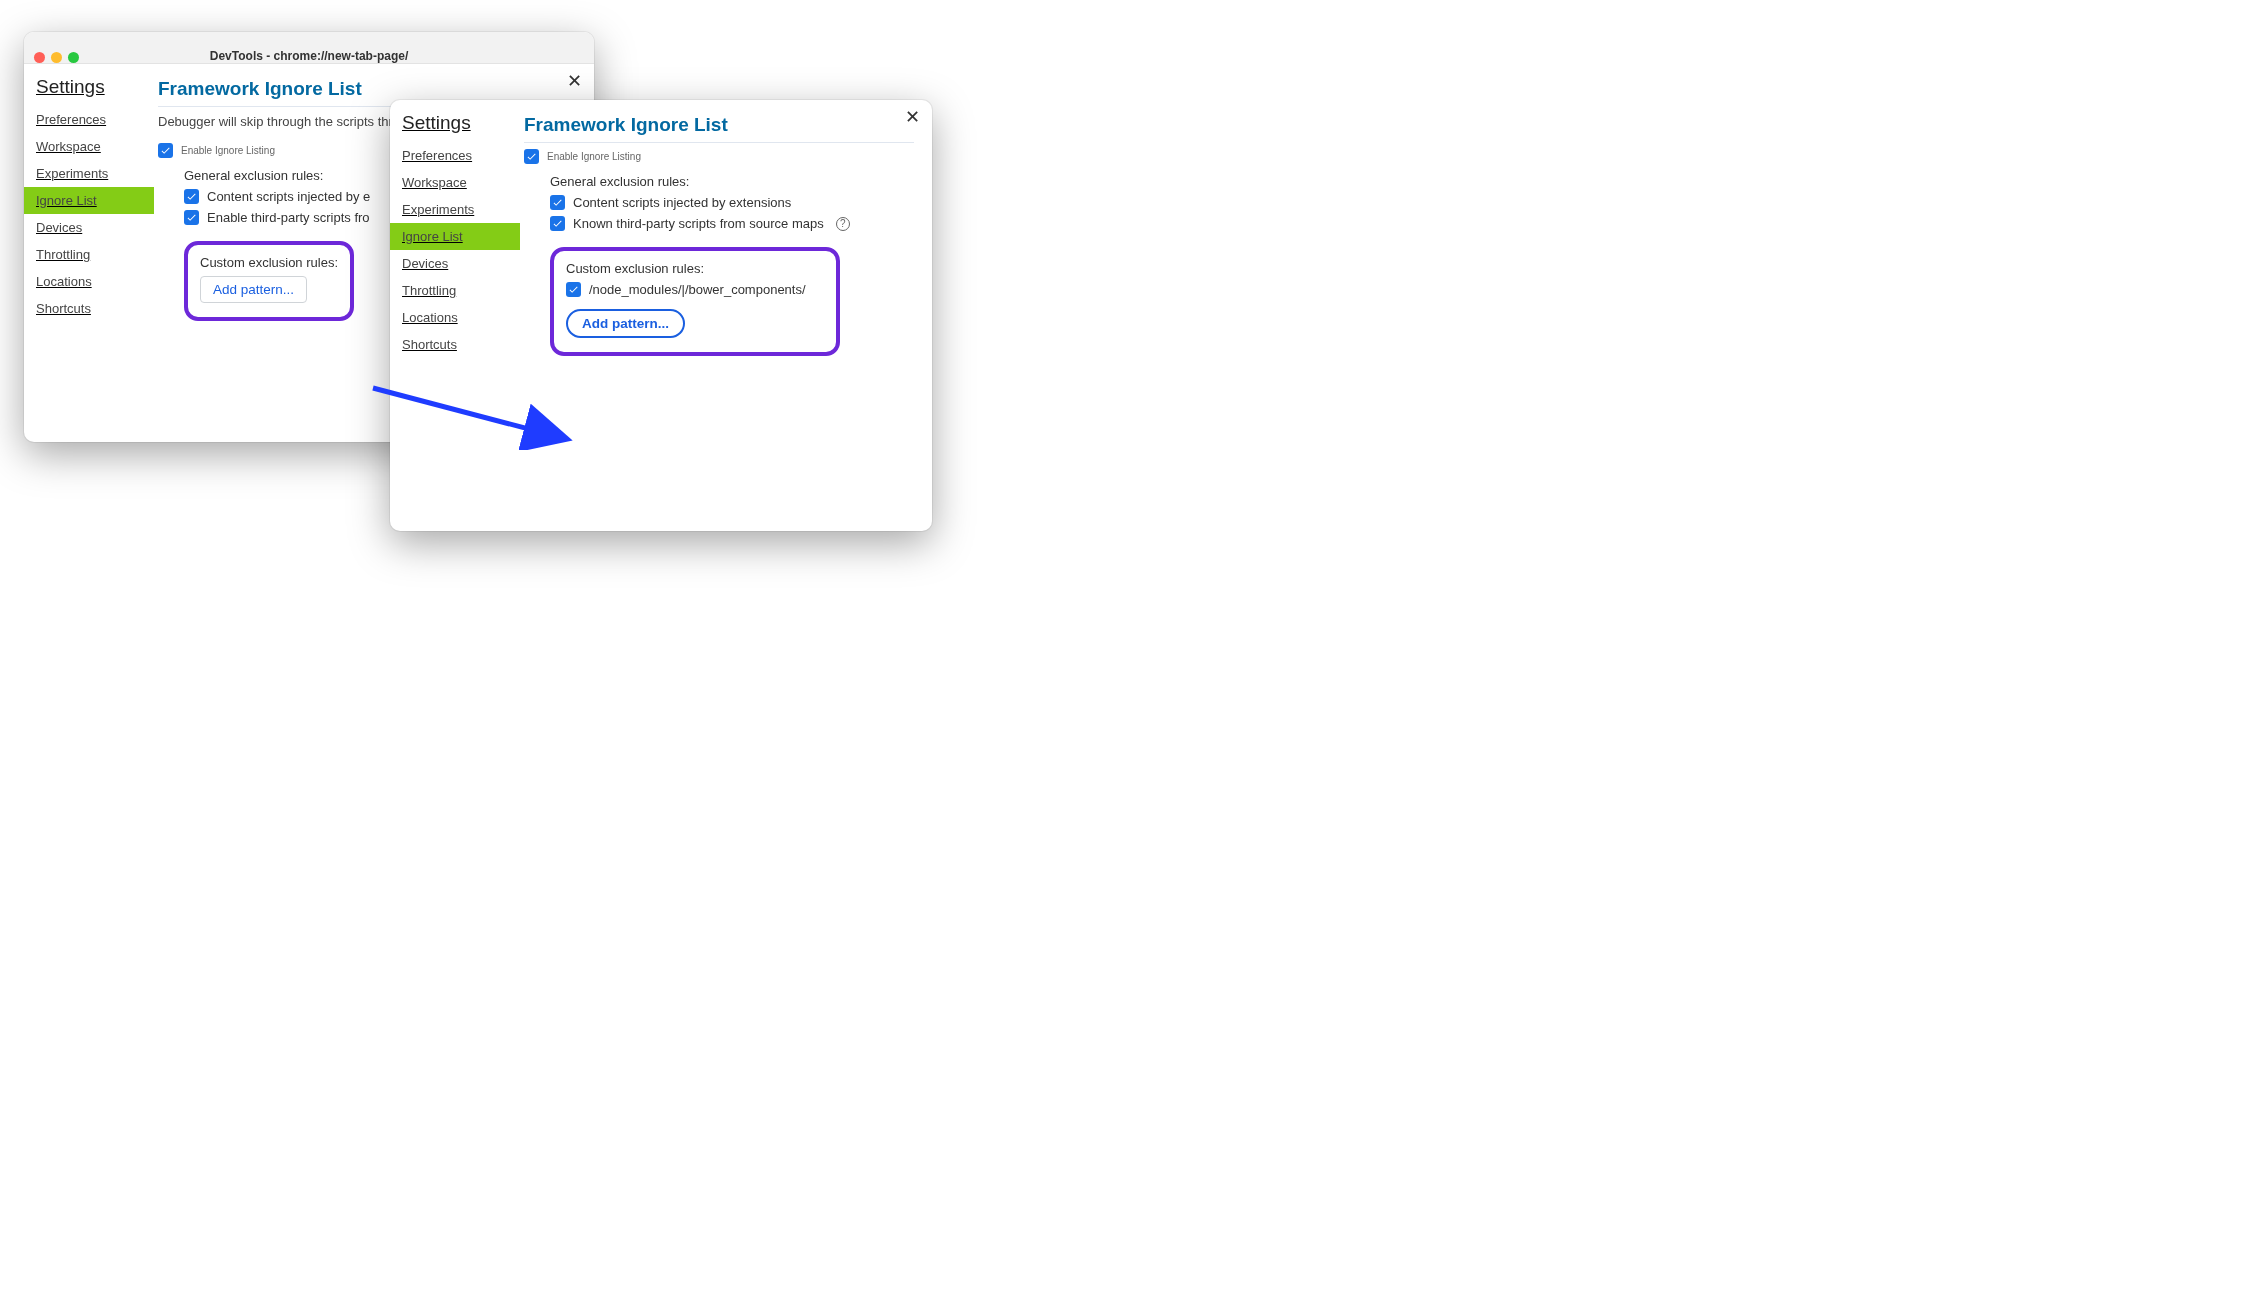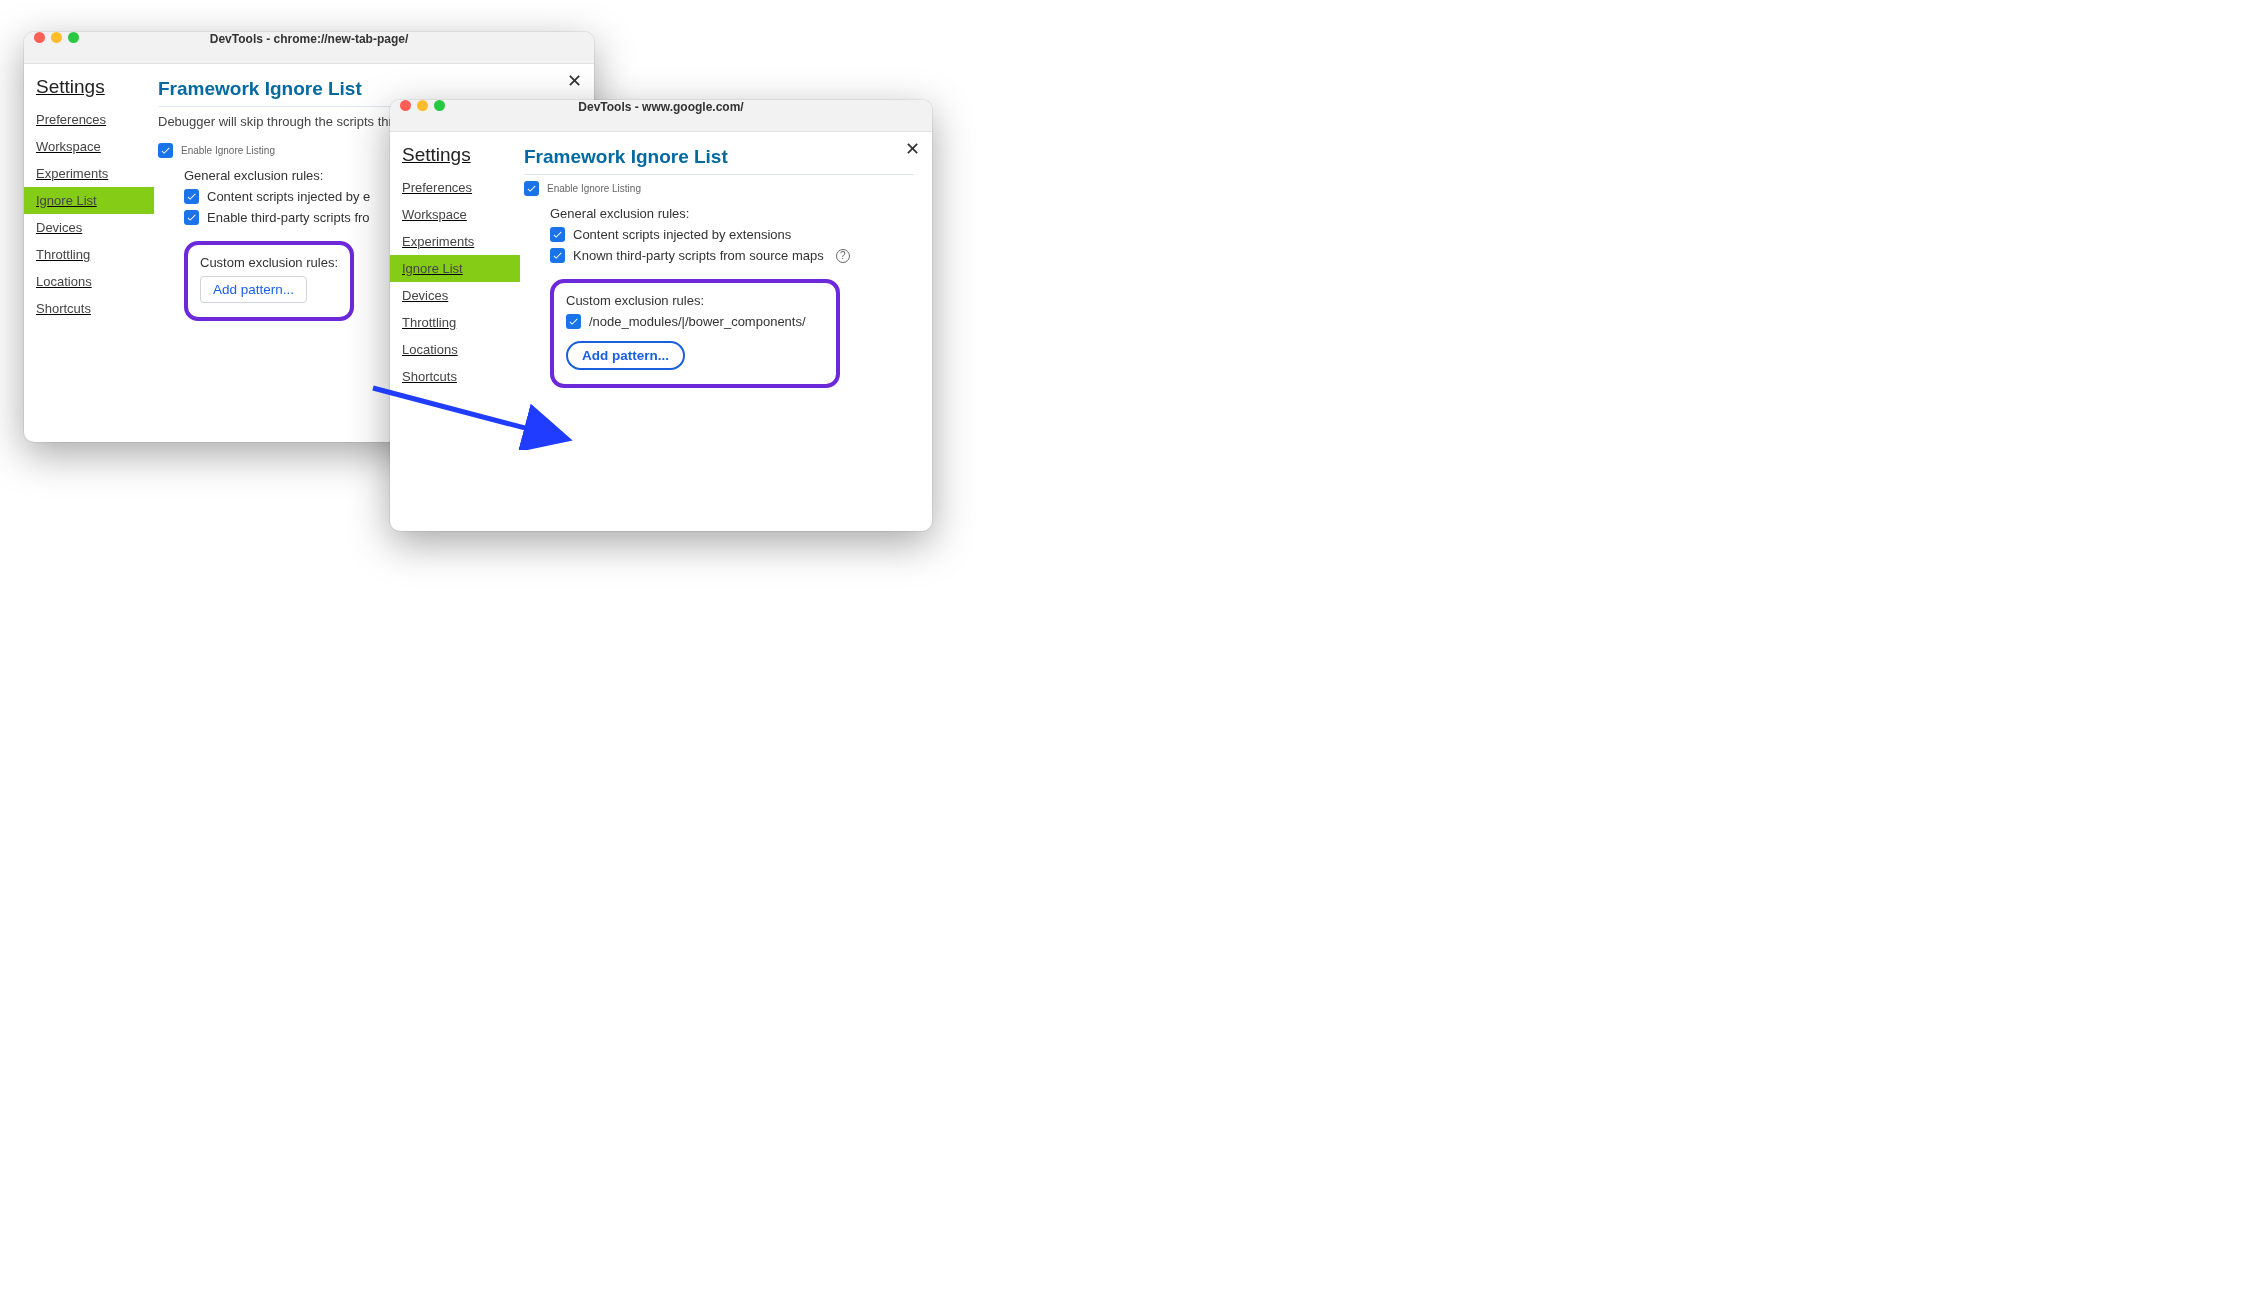--- a/index.html
+++ b/index.html
@@ -17,21 +17,21 @@
     border-radius: 10px;
     box-shadow: 0 12px 40px rgba(0,0,0,0.35), 0 0 0 1px rgba(0,0,0,0.06);
     overflow: hidden;
   }
   .win1 { left: 24px; top: 32px; width: 570px; height: 410px; }
   .win2 { left: 390px; top: 100px; width: 542px; height: 431px; }
 
   .titlebar {
     height: 32px;
     display: flex;
-    align-items: flex-start;
+    align-items: flex-end;
     padding: 0 10px;
     background: #f2f2f2;
     border-bottom: 1px solid #e3e3e3;
     position: relative;
   }
   .traffic { display: flex; gap: 6px; }
   .dot { width: 11px; height: 11px; border-radius: 50%; }
   .dot.red { background: #ff5f57; }
   .dot.yellow { background: #febc2e; }
   .dot.green { background: #28c840; }
@@ -164,28 +164,20 @@
         <div class="callout" style="width:170px;">
           <div class="sect-label">Custom exclusion rules:</div>
           <div class="btn">Add pattern...</div>
         </div>
       </div>
     </div>
   </div>
 </div>
 
 <div class="window win2">
-  <div class="titlebar">
-    <div class="traffic">
-      <div class="dot red"></div>
-      <div class="dot yellow"></div>
-      <div class="dot green"></div>
-    </div>
-    <div class="title">DevTools - www.google.com/</div>
-  </div>
   <div class="content">
     <div class="close-x">✕</div>
     <div class="sidebar">
       <div class="side-title">Settings</div>
       <div class="side-item">Preferences</div>
       <div class="side-item">Workspace</div>
       <div class="side-item">Experiments</div>
       <div class="side-item active">Ignore List</div>
       <div class="side-item">Devices</div>
       <div class="side-item">Throttling</div>

